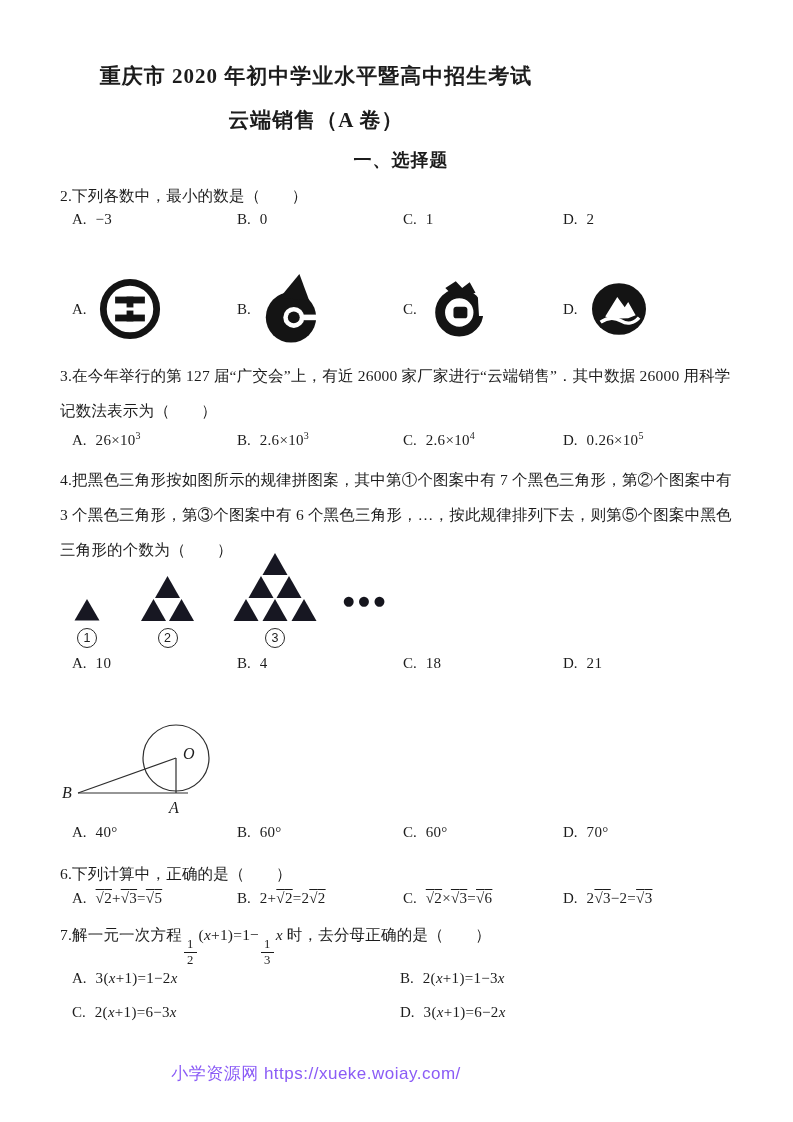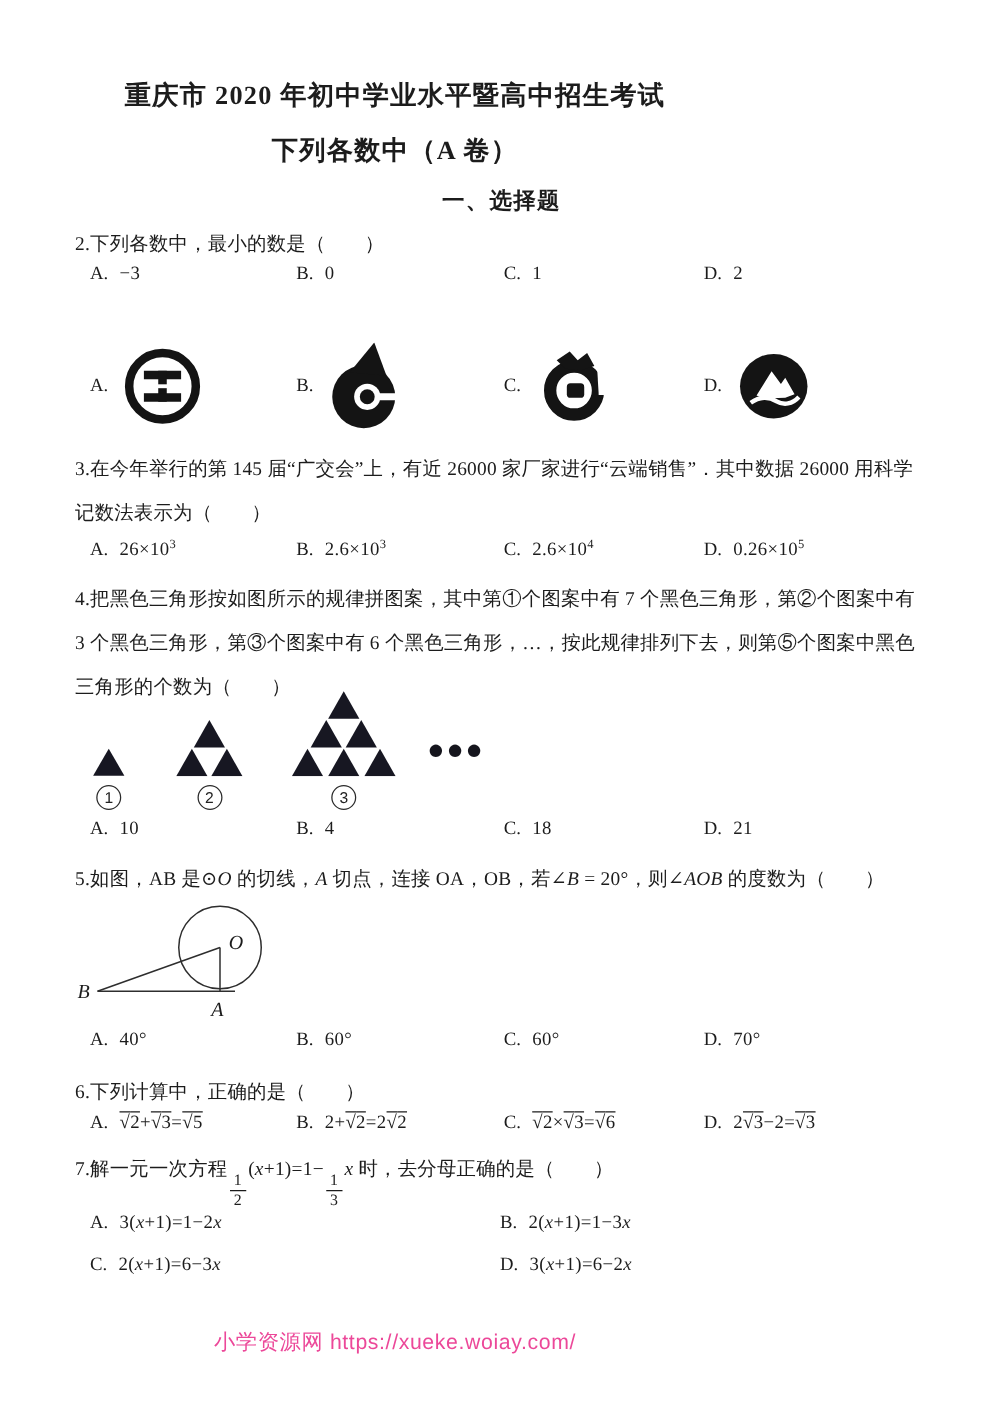--- a/index.html
+++ b/index.html
@@ -27,31 +27,31 @@
      line-height:1.15;font-size:0.82em;margin:0 2px;}
   fn{border-bottom:1px solid #1a1a1a;padding:0 3px;}
   fd{padding:0 3px;}
   i{font-style:italic;}
   
   .pat-row{display:flex;align-items:flex-end;padding-left:14px;}
   .pat{display:flex;flex-direction:column;align-items:center;gap:7px;}
   .circ{display:inline-block;width:18px;height:18px;border:1.2px solid #2a2a2a;border-radius:50%;
         font-size:12.5px;line-height:18px;text-align:center;font-family:"Liberation Sans",sans-serif;color:#222;}
   .dots{font-size:13px;letter-spacing:4px;color:#15151d;margin:0 0 40px 26px;font-family:"DejaVu Sans",sans-serif;}
-  .footer{font-family:"Liberation Sans","DejaVu Sans",sans-serif;font-size:17px;color:#ec4899;letter-spacing:0.5px;text-align:center;}
+  .footer{font-family:"Liberation Sans","DejaVu Sans",sans-serif;font-size:17px;color:#8b5cf6;letter-spacing:0.5px;text-align:center;}
   svg{display:block;}
   .figlabel{font-style:italic;font-family:"Liberation Serif",serif;}
 </style>
 </head>
 <body>
 
 <div class="page">
 
   <div class="center-full title" style="top:62px">重庆市 2020 年初中学业水平暨高中招生考试</div>
-  <div class="center-full title" style="top:106px">下列各数中（A 卷）</div>
+  <div class="center-full title" style="top:106px">云端销售（A 卷）</div>
   <div class="abs section-head" style="top:148px">一、选择题</div>
 
   <div class="abs qtext" style="top:178px">2.下列各数中，最小的数是（　　）</div>
   <div class="abs opts" style="top:211px">
     <span class="opt">
         <span>A.</span>
         <span class="val">−3</span>
       </span>
     <span class="opt">
         <span>B.</span>
@@ -101,21 +101,21 @@
     <span class="logo-cell">
       <span>D.</span>
       <svg width="58" height="54" viewBox="0 0 100 94">
         <ellipse cx="50" cy="47" rx="47" ry="45" fill="#141414"></ellipse>
         <polygon points="26,60 47,26 60,44 66,35 79,58 66,63 36,64" fill="#ffffff"></polygon>
         <path d="M18 70 C32 60 44 62 54 68 C64 74 76 72 85 62" stroke="#ffffff" stroke-width="6" fill="none"></path>
       </svg>
     </span>
   </div>
 
-  <div class="abs qtext" style="top:358px">3.在今年举行的第 145 届“广交会”上，有近 26000 家厂家进行“云端销售”．其中数据 26000 用科学记数法表示为（　　）</div>
+  <div class="abs qtext" style="top:358px">3.在今年举行的第 127 届“广交会”上，有近 26000 家厂家进行“云端销售”．其中数据 26000 用科学记数法表示为（　　）</div>
   <div class="abs opts" style="top:430px">
     <span class="opt">
         <span>A.</span>
         <span class="val">26×10<sup>3</sup></span>
       </span>
     <span class="opt">
         <span>B.</span>
         <span class="val">2.6×10<sup>3</sup></span>
       </span>
     <span class="opt">
@@ -169,21 +169,20 @@
     <span class="opt">
         <span>C.</span>
         <span class="val">18</span>
       </span>
     <span class="opt">
         <span>D.</span>
         <span class="val">21</span>
       </span>
   </div>
 
-  <div class="abs qtext" style="top:686px">5.如图，AB 是⊙<i>O</i> 的切线，<i>A</i> 切点，连接 OA，OB，若∠<i>B</i> = 20°，则∠<i>AOB</i> 的度数为（　　）</div>
   <div class="abs" style="top:716px">
     <svg width="235" height="104" viewBox="0 0 235 104">
       <circle cx="116" cy="42" r="33" fill="none" stroke="#2e2e2e" stroke-width="1.2"></circle>
       <line x1="18" y1="77" x2="128" y2="77" stroke="#2e2e2e" stroke-width="1.2"></line>
       <line x1="18" y1="77" x2="116" y2="42" stroke="#2e2e2e" stroke-width="1.2"></line>
       <line x1="116" y1="42" x2="116" y2="77" stroke="#2e2e2e" stroke-width="1.2"></line>
       <text x="123" y="43" font-size="16" class="figlabel" fill="#1c1c1c">O</text>
       <text x="109" y="97" font-size="16" class="figlabel" fill="#1c1c1c">A</text>
       <text x="2" y="82" font-size="16" class="figlabel" fill="#1c1c1c">B</text>
     </svg>

